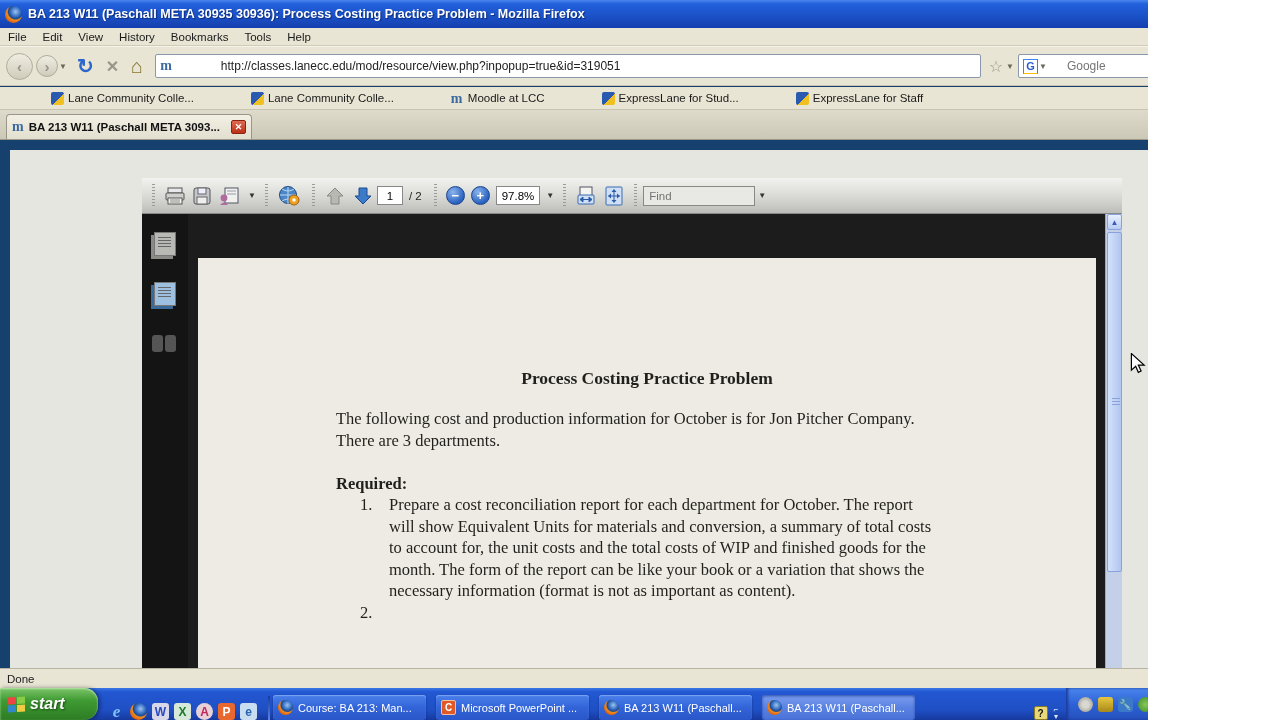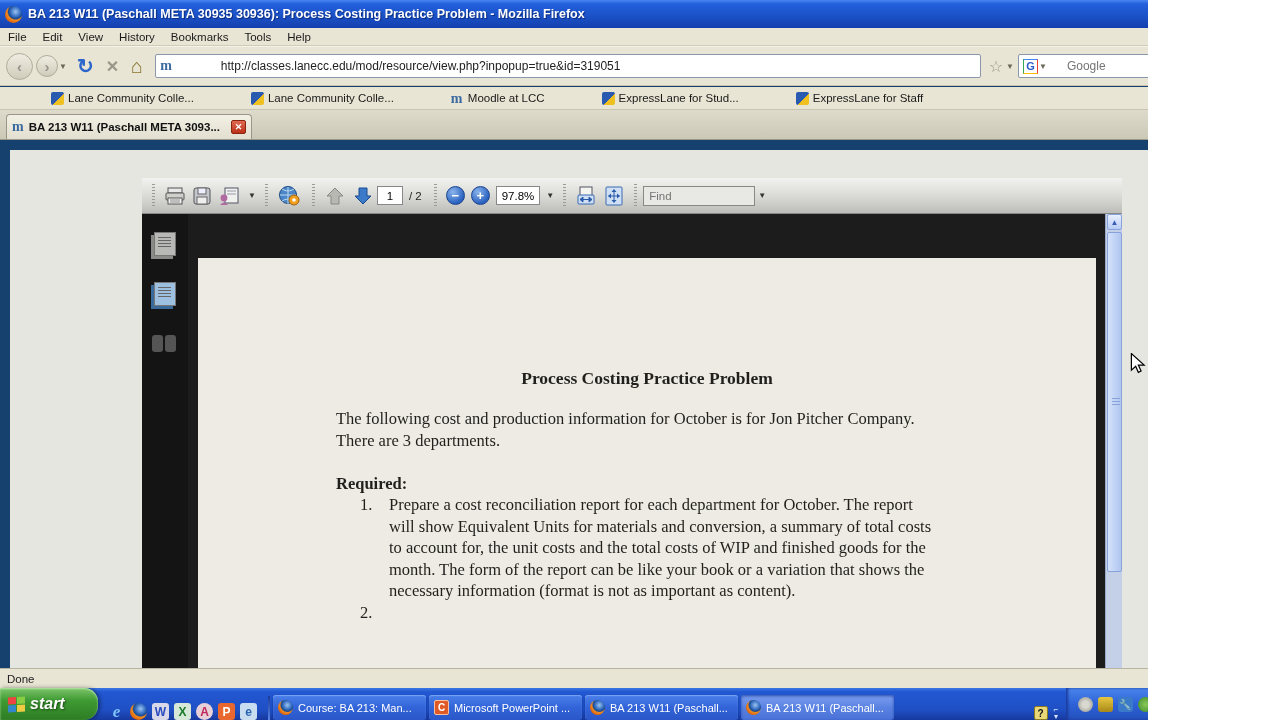--- a/index.html
+++ b/index.html
@@ -180,21 +180,21 @@
     font-size:12px; font-weight:bold; color:#fff; }
   .ql.ie { background:transparent; color:#7ec0f8; font-family:"Liberation Serif",serif; font-size:17px; font-style:italic; }
   .ql.ff { border-radius:50%; background:radial-gradient(circle at 62% 34%,#9cc4f0 0%,#3a72c4 30%,#1c4a8c 46%,#f08a20 54%,#d85a08 78%,#8a2c00 100%); }
   .ql.word { background:#d8d8e8; color:#2a4ac0; }
   .ql.excel { background:#d8e8d8; color:#1a7a2a; }
   .ql.pink { background:#e8d0d8; color:#c0285a; border-radius:50%; }
   .ql.ppt { background:#e86830; color:#fff; }
   .ql.blue2 { background:#c8ddf0; color:#2a66b0; }
   .tbdivider { width:2px; height:24px; margin:0 3px;
     background:linear-gradient(180deg,#1a3a9a,#5a86e8); }
-  .taskbtns { display:flex; align-items:center; gap:3px; }
+  .taskbtns { display:flex; align-items:center; gap:10px; }
   .taskbtn { width:153px; height:25px; border-radius:3px; display:flex; align-items:center; padding:0 5px;
     background:linear-gradient(180deg,#4a80ea 0%,#3264d8 50%,#2a56c8 100%);
     box-shadow:inset 0 1px 1px #7aa4f2, 0 1px 2px #12308a; }
   .taskbtn span { color:#fff; font-size:11px; margin-left:5px; white-space:nowrap; overflow:hidden; }
   .taskbtn.active { background:linear-gradient(180deg,#7c9eee 0%,#5a82e2 50%,#4a72d8 100%);
     box-shadow:inset 0 1px 3px #2a4aa8; }
   .ff16 { width:15px; height:15px; border-radius:50%;
     background:radial-gradient(circle at 62% 34%,#9cc4f0 0%,#3a72c4 30%,#1c4a8c 46%,#f08a20 54%,#d85a08 78%,#8a2c00 100%); }
   .ppt16 { width:15px; height:15px; background:#e05a28; border:1px solid #f8c0a0; border-radius:2px;
     color:#fff; font-size:10px; font-weight:bold; display:flex; align-items:center; justify-content:center; }

